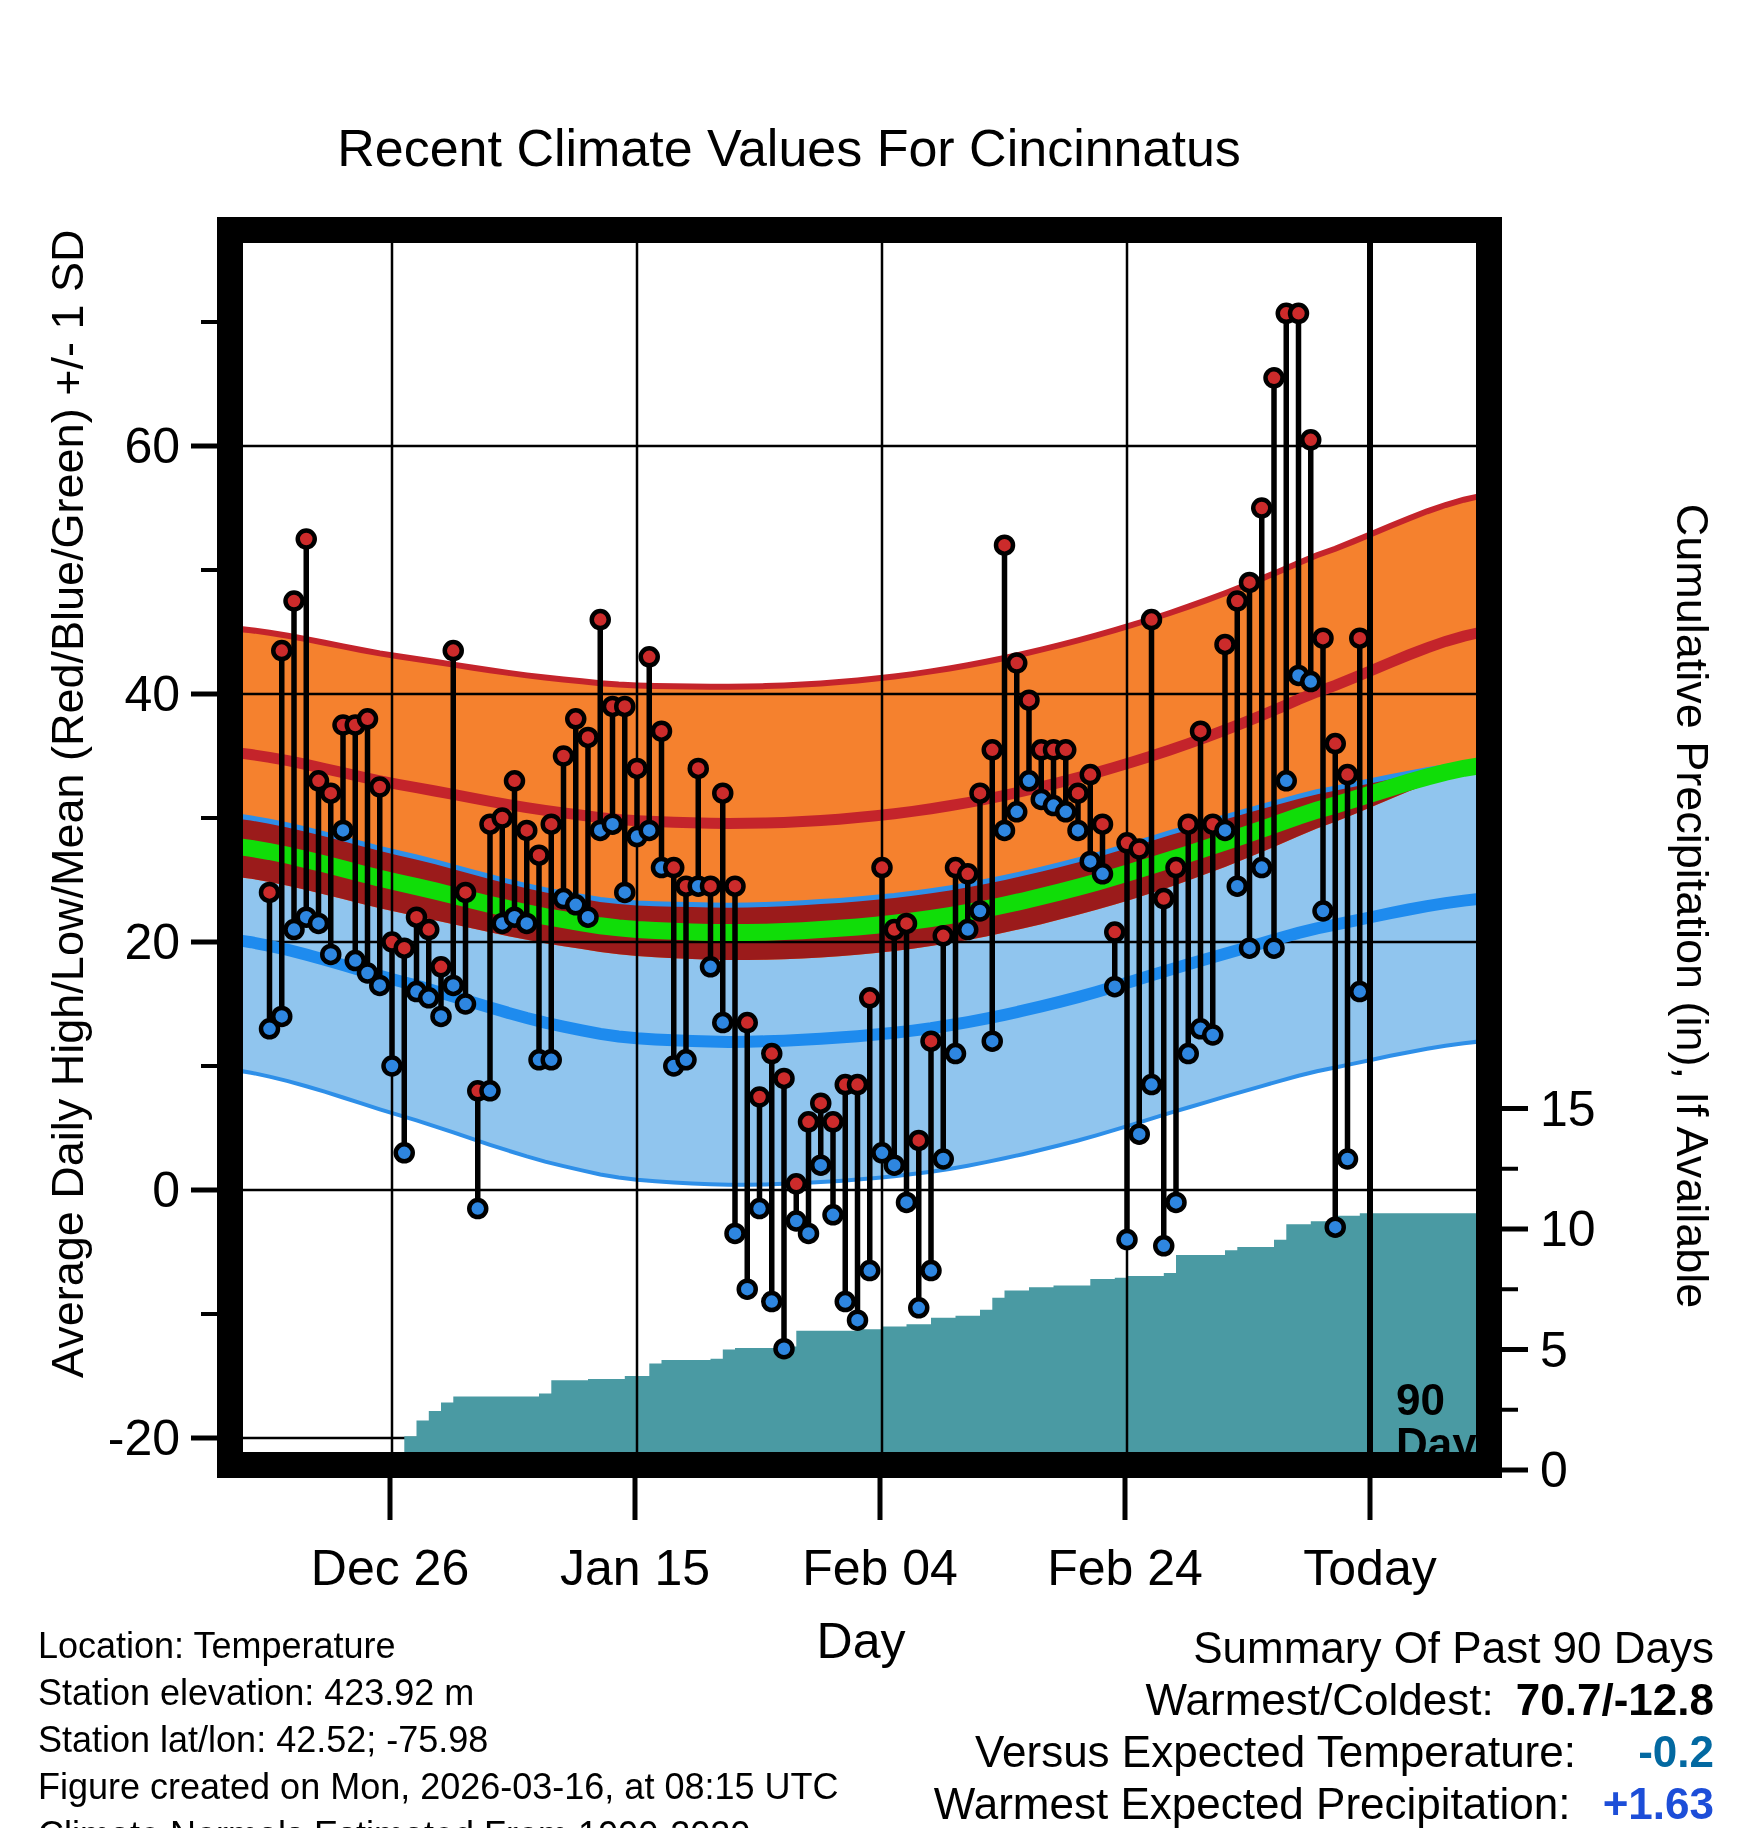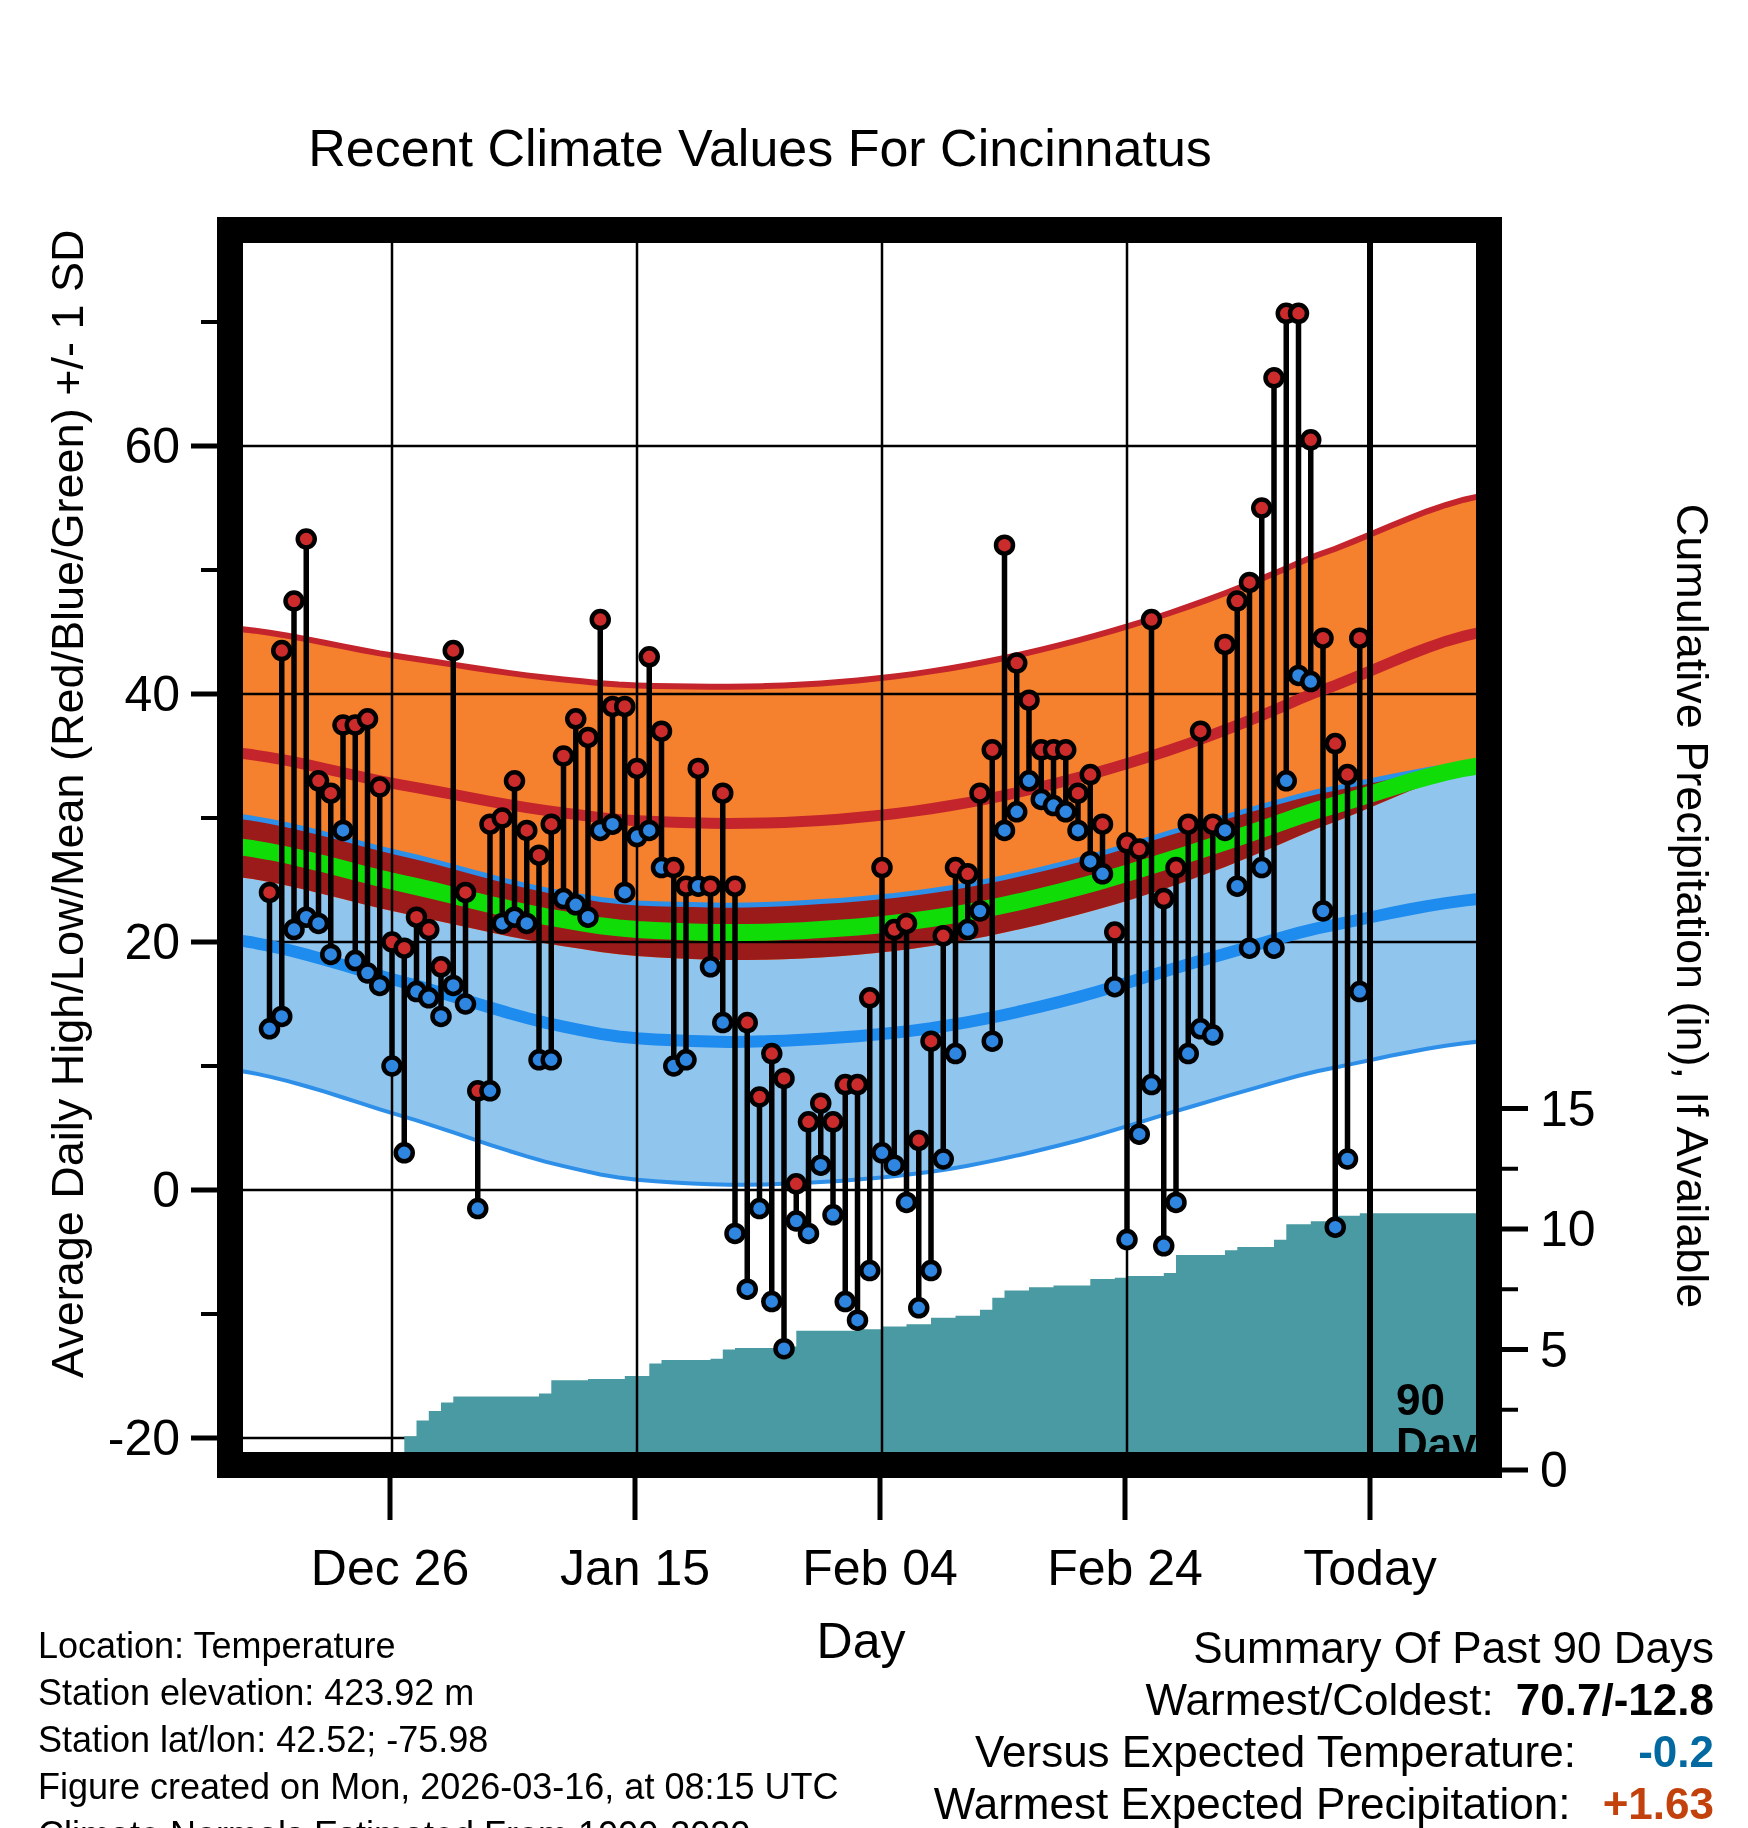--- a/index.html
+++ b/index.html
@@ -1,31 +1,31 @@
 <!DOCTYPE html>
 <html><head>
 <meta charset="utf-8">
 <style>
   html,body{margin:0;padding:0;background:#fff;}
   #stage{position:relative;width:1748px;height:1828px;background:#ffffff;
          font-family:"Liberation Sans", sans-serif;overflow:hidden;}
   #plot-svg{position:absolute;left:0;top:0;}
   .ovl{position:absolute;color:#000;white-space:nowrap;}
-  #page-title{left:0;top:118px;width:1520px;text-align:center;font-size:52px;}
+  #page-title{left:0;top:118px;width:1520px;text-align:center;font-size:52px;padding-left:29px;}
   #y-left-title{left:-462px;top:822px;width:1060px;text-align:center;font-size:45px;
       transform:rotate(-90deg);transform-origin:center;}
   #y-right-title{left:1162px;top:880px;width:1060px;text-align:center;font-size:45px;
       transform:rotate(90deg);transform-origin:center;}
   #x-title{left:611px;top:1612px;width:500px;text-align:center;font-size:50px;}
   #window-marker{left:1380px;top:1378px;font-size:44px;font-weight:bold;line-height:1.0;margin-left:16px;}
   #footer{left:38px;top:1622px;font-size:36px;line-height:1.31;}
   #summary{right:34px;top:1622px;text-align:right;font-size:44px;line-height:1.18;}
   .sum-val{font-weight:bold;margin-left:10px;}
   #vs-temp-value{color:#0369a1;padding-left:40px;}
-  #vs-precip-value{color:#c2410c;padding-left:10px;}
+  #vs-precip-value{color:#1d4ed8;padding-left:10px;}
   svg text{font-family:"Liberation Sans", sans-serif;}
 </style>
 </head>
 <body>
 
 <div id="stage">
   <svg id="plot-svg" width="1748" height="1828" viewBox="0 0 1748 1828">
       <defs>
         <clipPath id="plotclip">
           <rect x="243" y="243" width="1233" height="1209"></rect>

